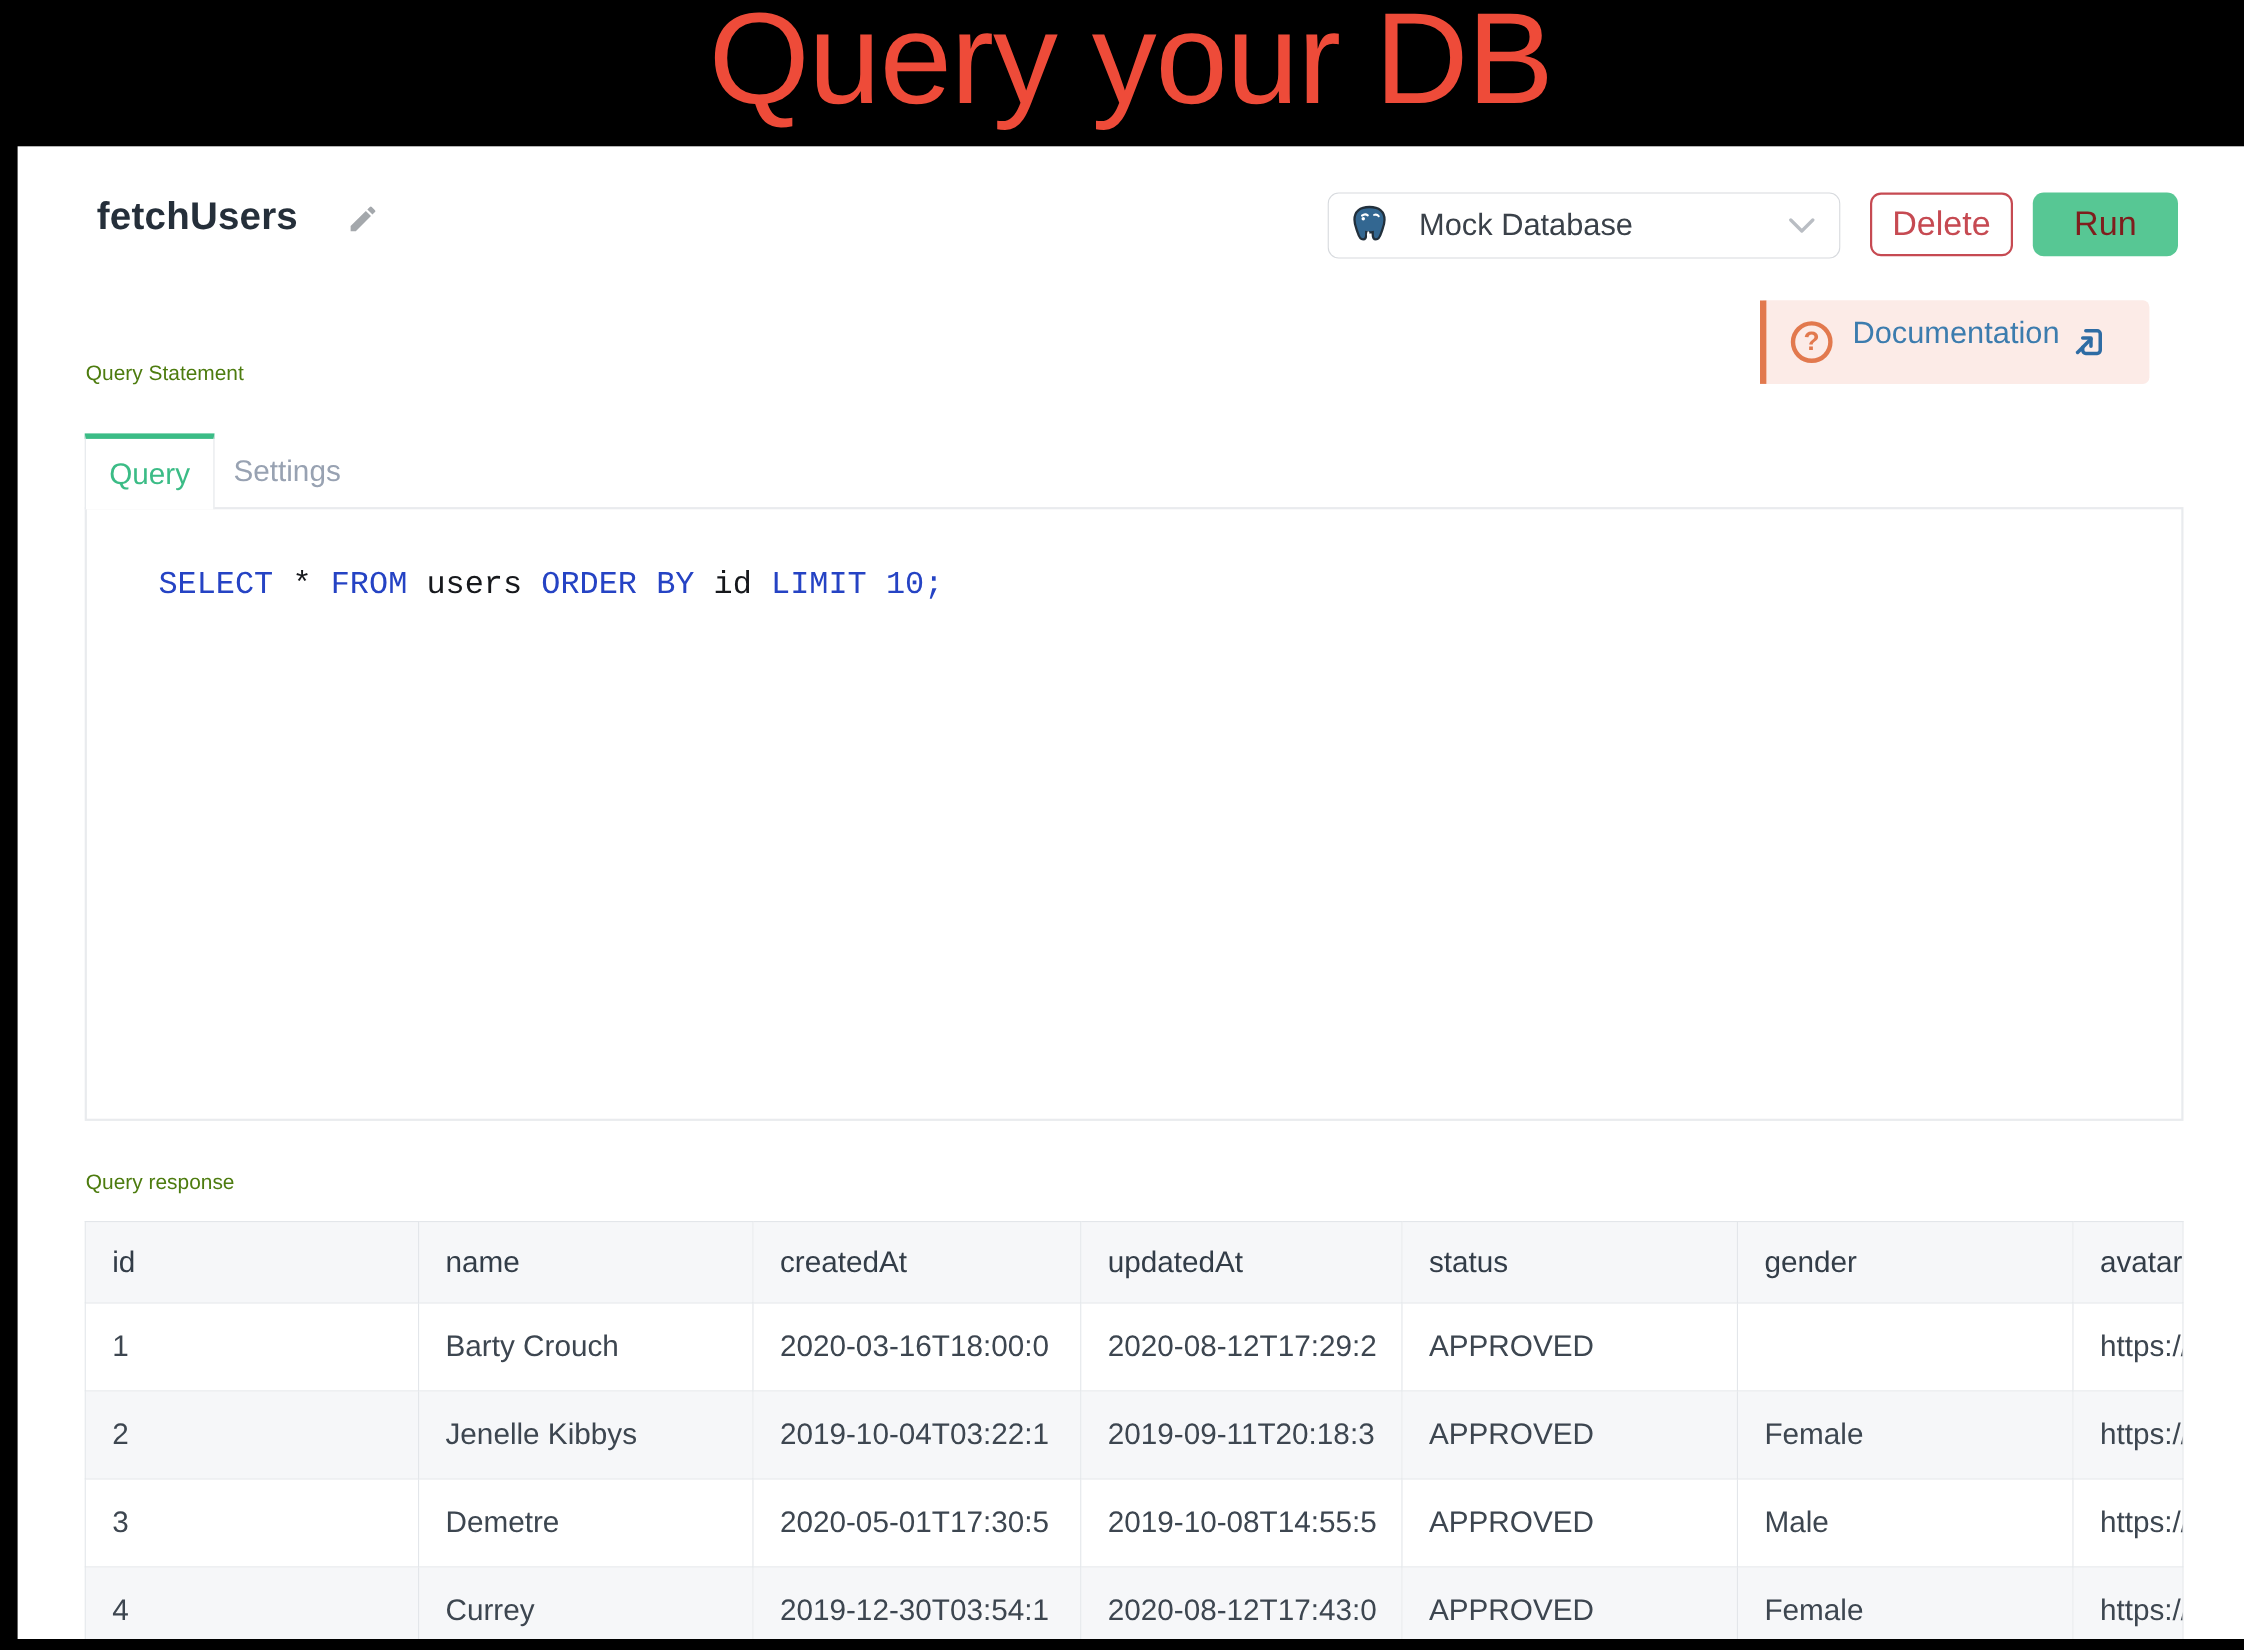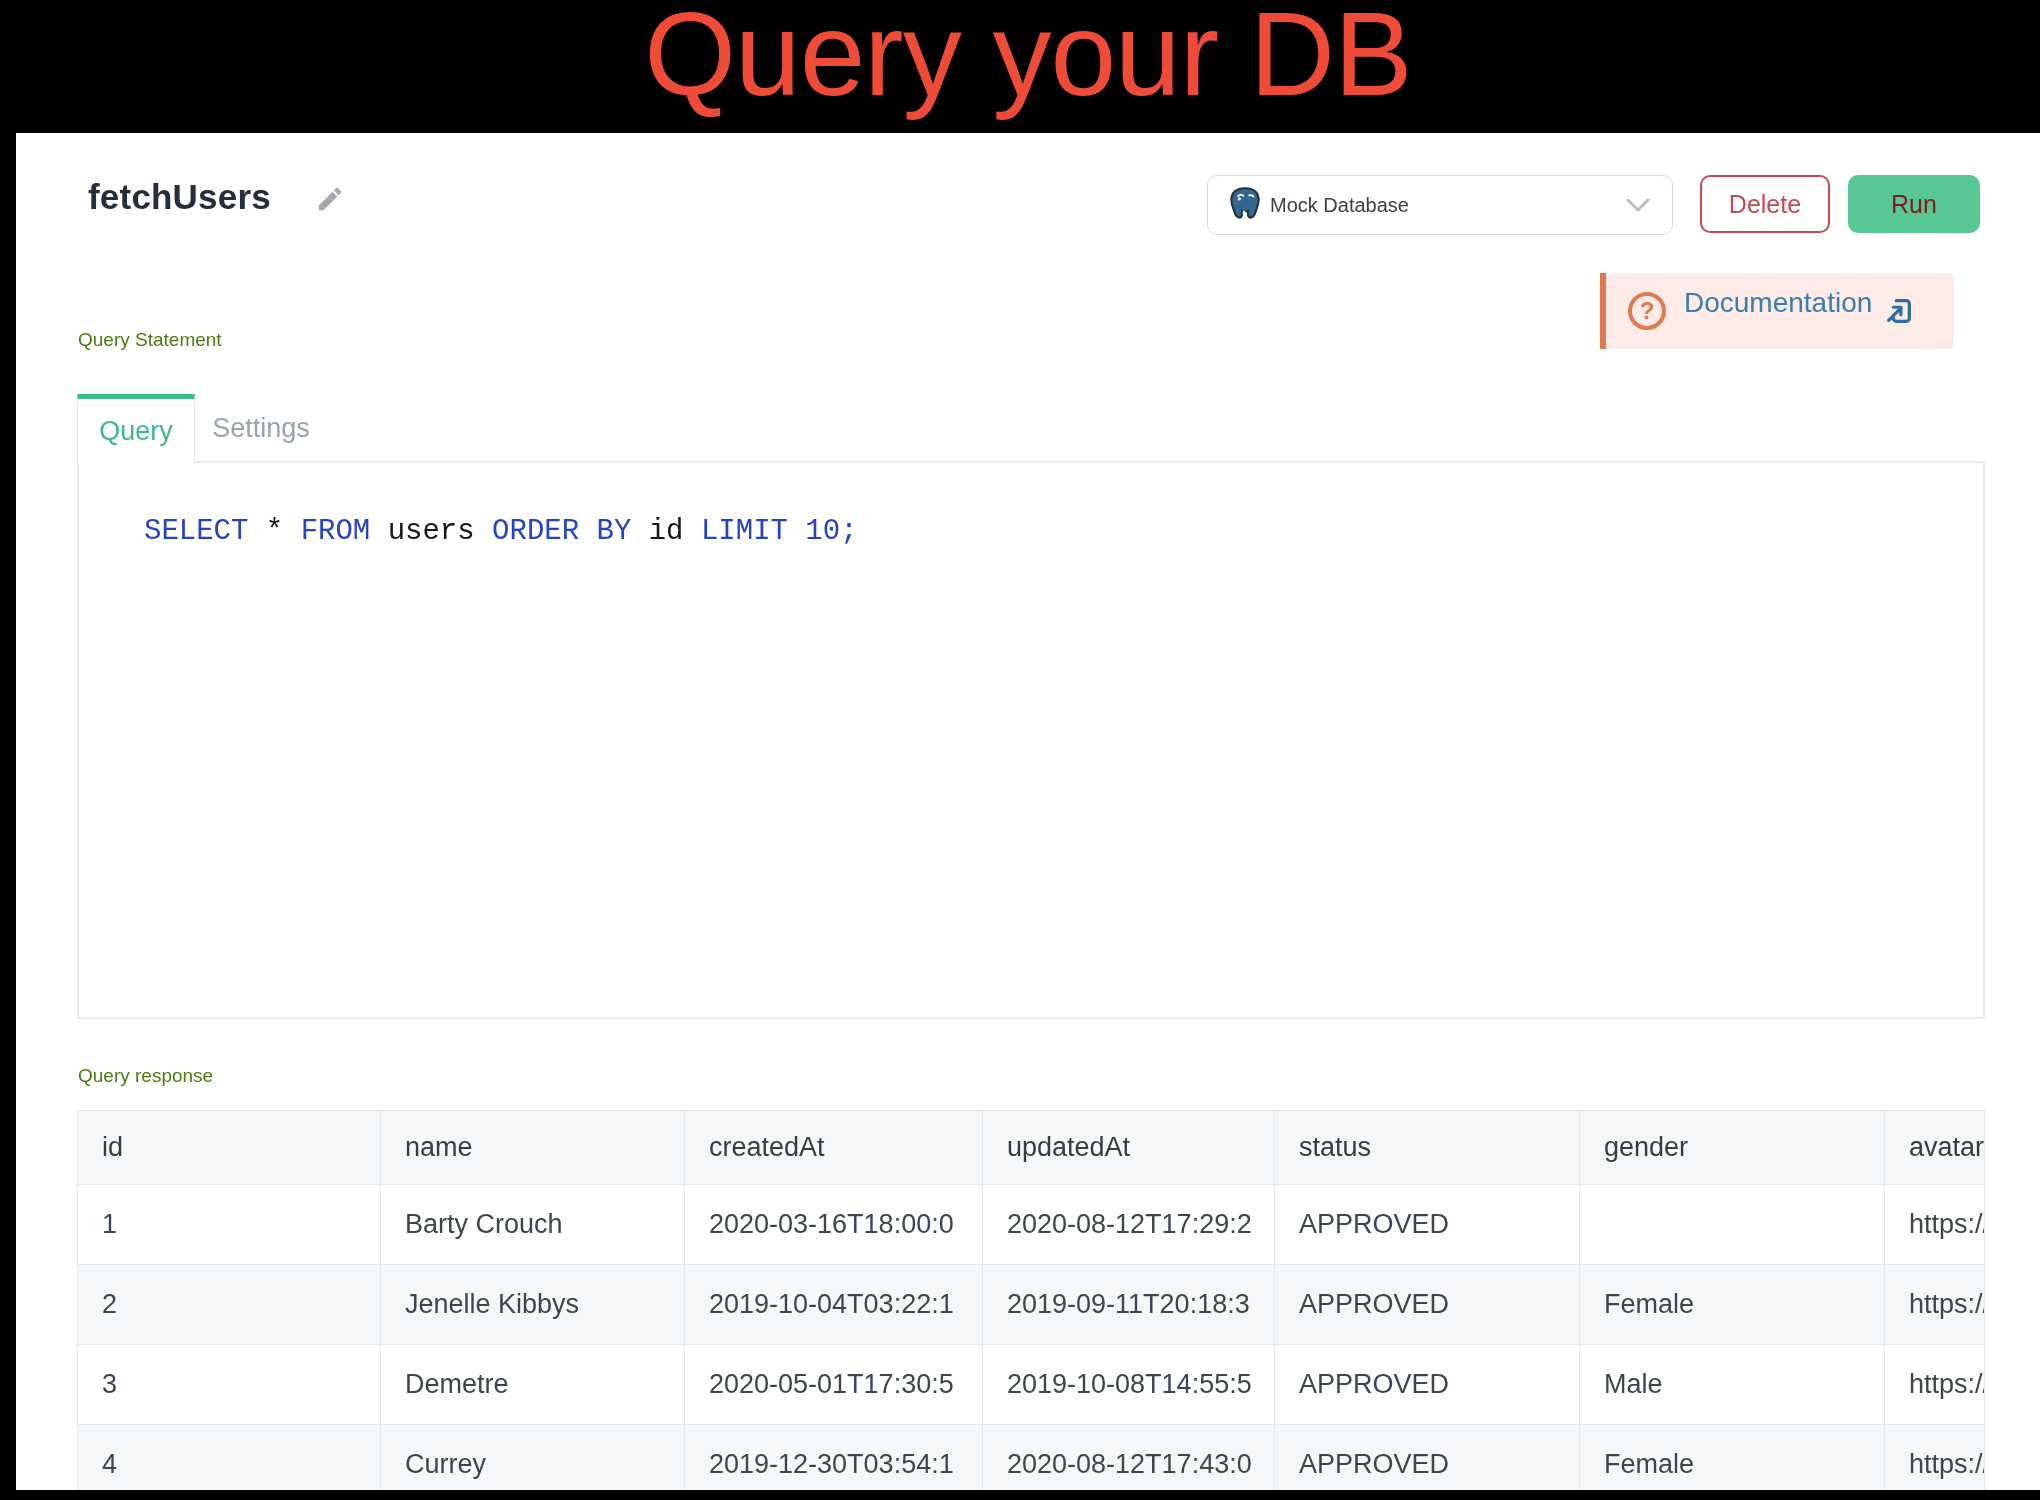--- a/index.html
+++ b/index.html
@@ -23,24 +23,24 @@
   }
   
   .query-name-row { position:absolute; left:72px; top:44px; display:flex; align-items:center; }
   .query-name { font-size:35px; font-weight:600; color:#252f3a; letter-spacing:0.2px; }
   .pencil { margin-left:44px; margin-top:4px; cursor:pointer; display:flex; }
   .db-select {
     position:absolute; left:1191px; top:42px; width:466px; height:60px;
     border:1px solid #d7dade; border-radius:10px; background:#fff;
     display:flex; align-items:center; padding:0 22px 0 16px; cursor:pointer;
   }
-  .db-select .db-value { flex:1; font-size:20px; color:#3a4149; margin-left:4px; }
+  .db-select .db-value { flex:1; font-size:28px; color:#3a4149; margin-left:24px; }
   .btn {
     position:absolute; top:42px; height:58px; border-radius:10px;
-    font-size:25px; font-family:"Liberation Sans", sans-serif; cursor:pointer;
+    font-size:31px; font-family:"Liberation Sans", sans-serif; cursor:pointer;
     display:flex; align-items:center; justify-content:center;
   }
   .btn-delete { left:1684px; width:130px; background:#fff; border:2px solid #c64a52; color:#c64a52; }
   .btn-run { left:1832px; width:132px; background:#57c794; border:none; color:#7f1d1d; }
   
   .doc-banner {
     position:absolute; left:1584px; top:140px; width:354px; height:76px;
     background:#fcebe7; border-left:6px solid #e2794e; border-radius:0 6px 6px 0;
     display:flex; align-items:center; padding-left:22px; cursor:pointer;
   }

